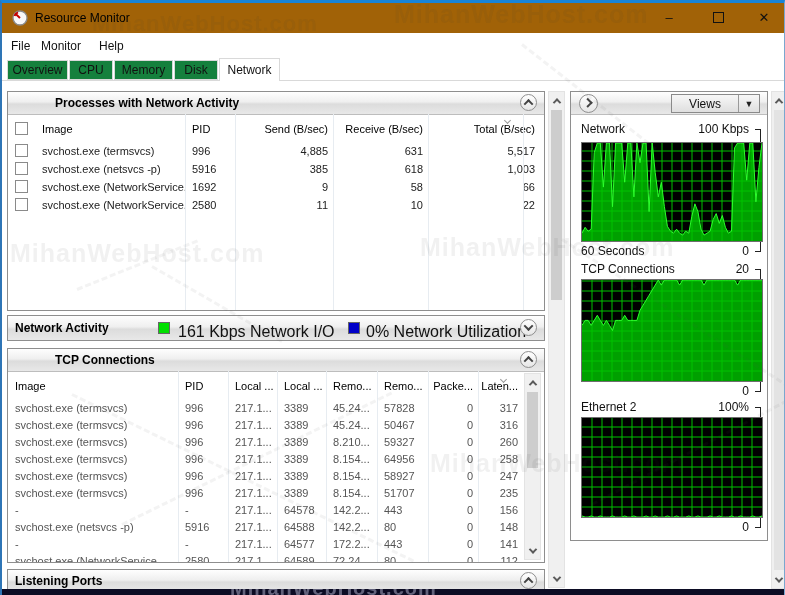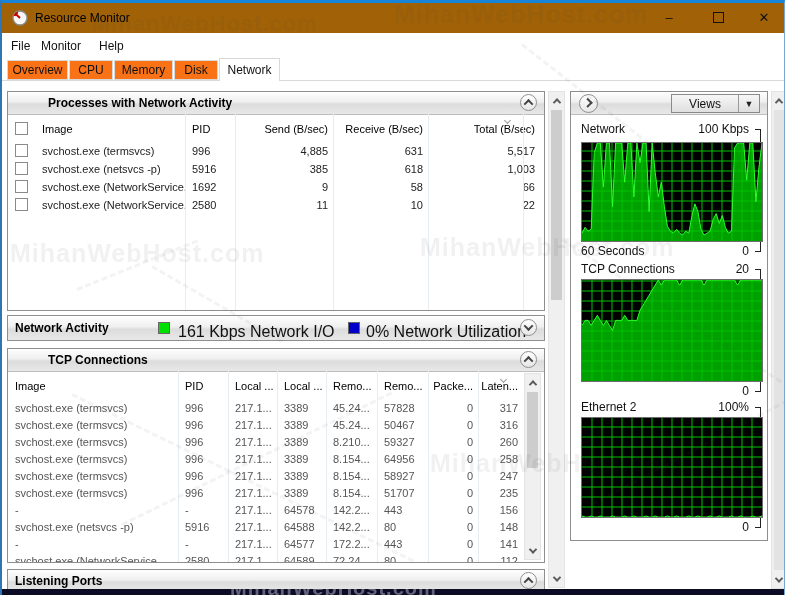--- a/index.html
+++ b/index.html
@@ -13,30 +13,30 @@
   
   #titlebar{left:0;top:0;width:100%;height:30px;background:#a16207;}
   .winbtn{top:0;height:28px;width:46px;display:flex;align-items:center;justify-content:center;
           font-size:13px;color:#111;cursor:default;}
   #minbtn{left:644px;} #maxbtn{left:693px;} #closebtn{left:739px;}
   #maxglyph{width:9px;height:9px;border:1px solid #111;}
 
   
   .menuitem{top:36px;font-size:12px;color:#111;}
   #tabbar{left:0;top:55px;width:785px;height:23px;border-bottom:1px solid #d9d9d9;box-sizing:border-box;}
-  .tab{position:absolute;top:2px;height:20px;background:#f97316;border:1px solid #d9d9d9;
+  .tab{position:absolute;top:2px;height:20px;background:#15803d;border:1px solid #d9d9d9;
        box-sizing:border-box;font-size:12px;display:flex;align-items:center;justify-content:center;color:#111;}
   .tab.active{top:0;height:23px;background:#fff;border-bottom:none;z-index:3;}
 
   
   .panel{position:absolute;border:1px solid #8e8e8e;background:#fff;box-sizing:border-box;}
   .hdrbar{position:absolute;left:0;top:0;right:0;height:22px;
           background:linear-gradient(180deg,#fefefe,#efefef 45%,#dcdcdc 55%,#e8e8e8);
           border-bottom:1px solid #bdbdbd;display:flex;align-items:center;}
-  .hdrbar b{font-size:12px;color:#000;padding-left:40px;}
+  .hdrbar b{font-size:12px;margin-left:7px;color:#000;padding-left:40px;}
   .solobar{background:linear-gradient(180deg,#fefefe,#efefef 45%,#dcdcdc 55%,#e8e8e8);
            display:flex;align-items:center;border:1px solid #8e8e8e;box-sizing:border-box;}
   .cbtn{position:absolute;right:7px;top:50%;margin-top:-9px;width:17px;height:17px;border:1px solid #8f8f8f;
         border-radius:50%;background:linear-gradient(#fff,#e6e6e6);display:flex;align-items:center;justify-content:center;box-sizing:border-box;}
   .chv{width:5px;height:5px;border-left:2px solid #444;border-top:2px solid #444;}
   .chv.up{transform:rotate(45deg) translate(1px,1px);}
   .chv.down{transform:rotate(225deg) translate(1px,1px);}
   .chv.rightp{transform:rotate(135deg) translate(0px,1px);}
   .sortmark{position:absolute;width:4px;height:4px;border-left:1.5px solid #9a9a9a;border-top:1.5px solid #9a9a9a;
         transform:rotate(225deg);}

